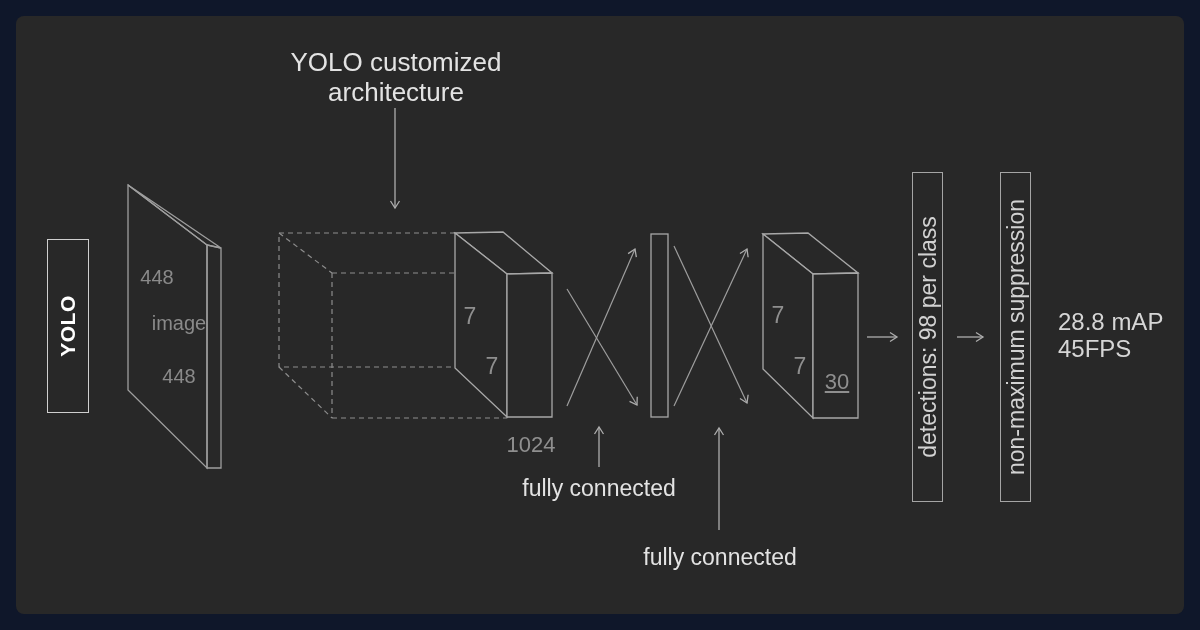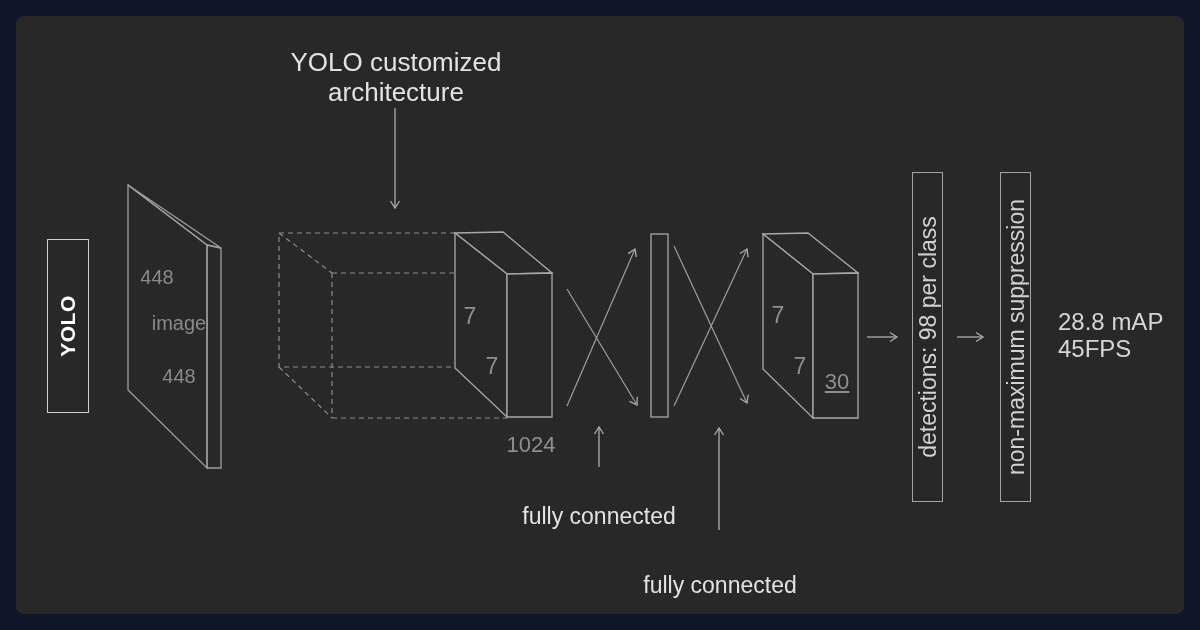--- a/index.html
+++ b/index.html
@@ -15,21 +15,21 @@
   .layer { position:absolute; left:0; top:0; width:1200px; height:630px; }
   .label { position:absolute; color:#8f8f8f; font-size:23px; text-align:center; }
   .dim-small { font-size:22px; }
   .slab-label { position:absolute; color:#8a8a8a; font-size:20px; text-align:center; width:80px; }
   .title {
     position:absolute; left:286px; top:47px; width:220px;
     color:#e3e3e3; font-size:26px; line-height:30px; text-align:center;
   }
   .fc-label {
     position:absolute; width:240px; text-align:center;
-    color:#e3e3e3; font-size:23px;margin-top:28px;
+    color:#e3e3e3; font-size:23px;
   }
   .outlined-vbox {
     position:absolute; border:1.5px solid #a5a5a5; box-sizing:border-box;
     background:#282828;
   }
   .vlabel {
     position:absolute; left:50%; top:50%;
     transform:translate(-50%,-50%) rotate(-90deg);
     white-space:nowrap; color:#d2d2d2; font-size:23px;
   }

